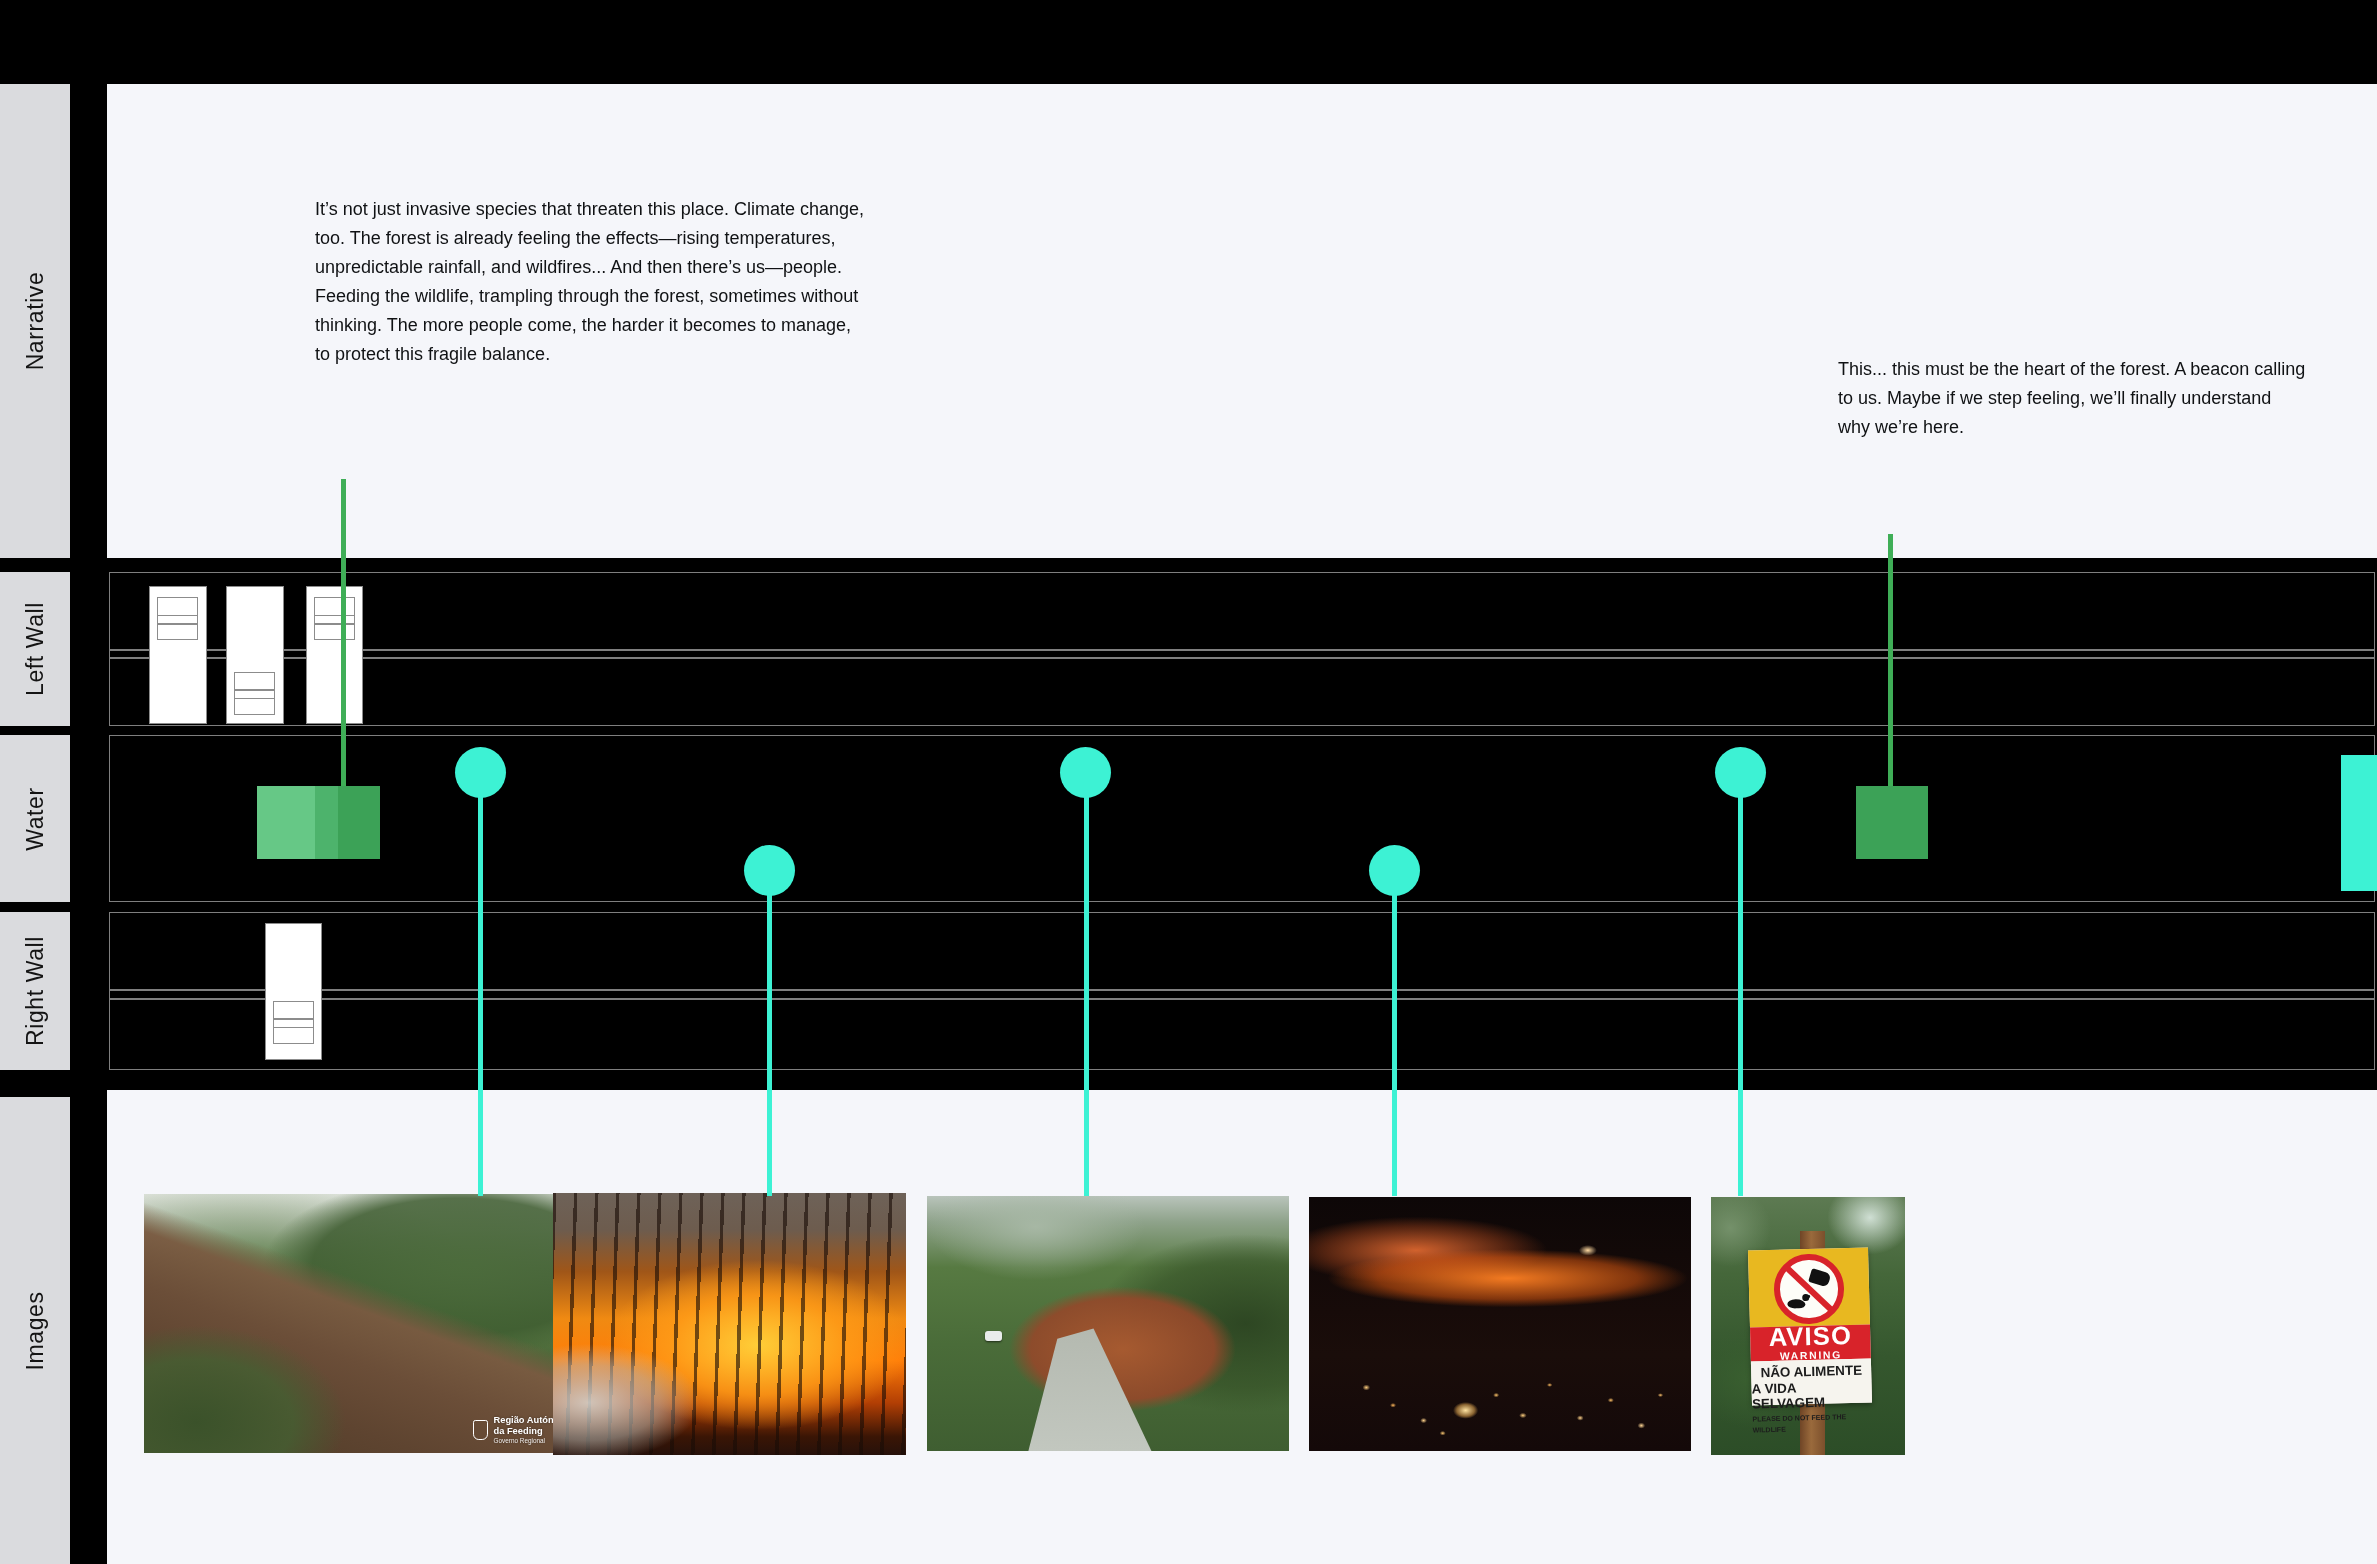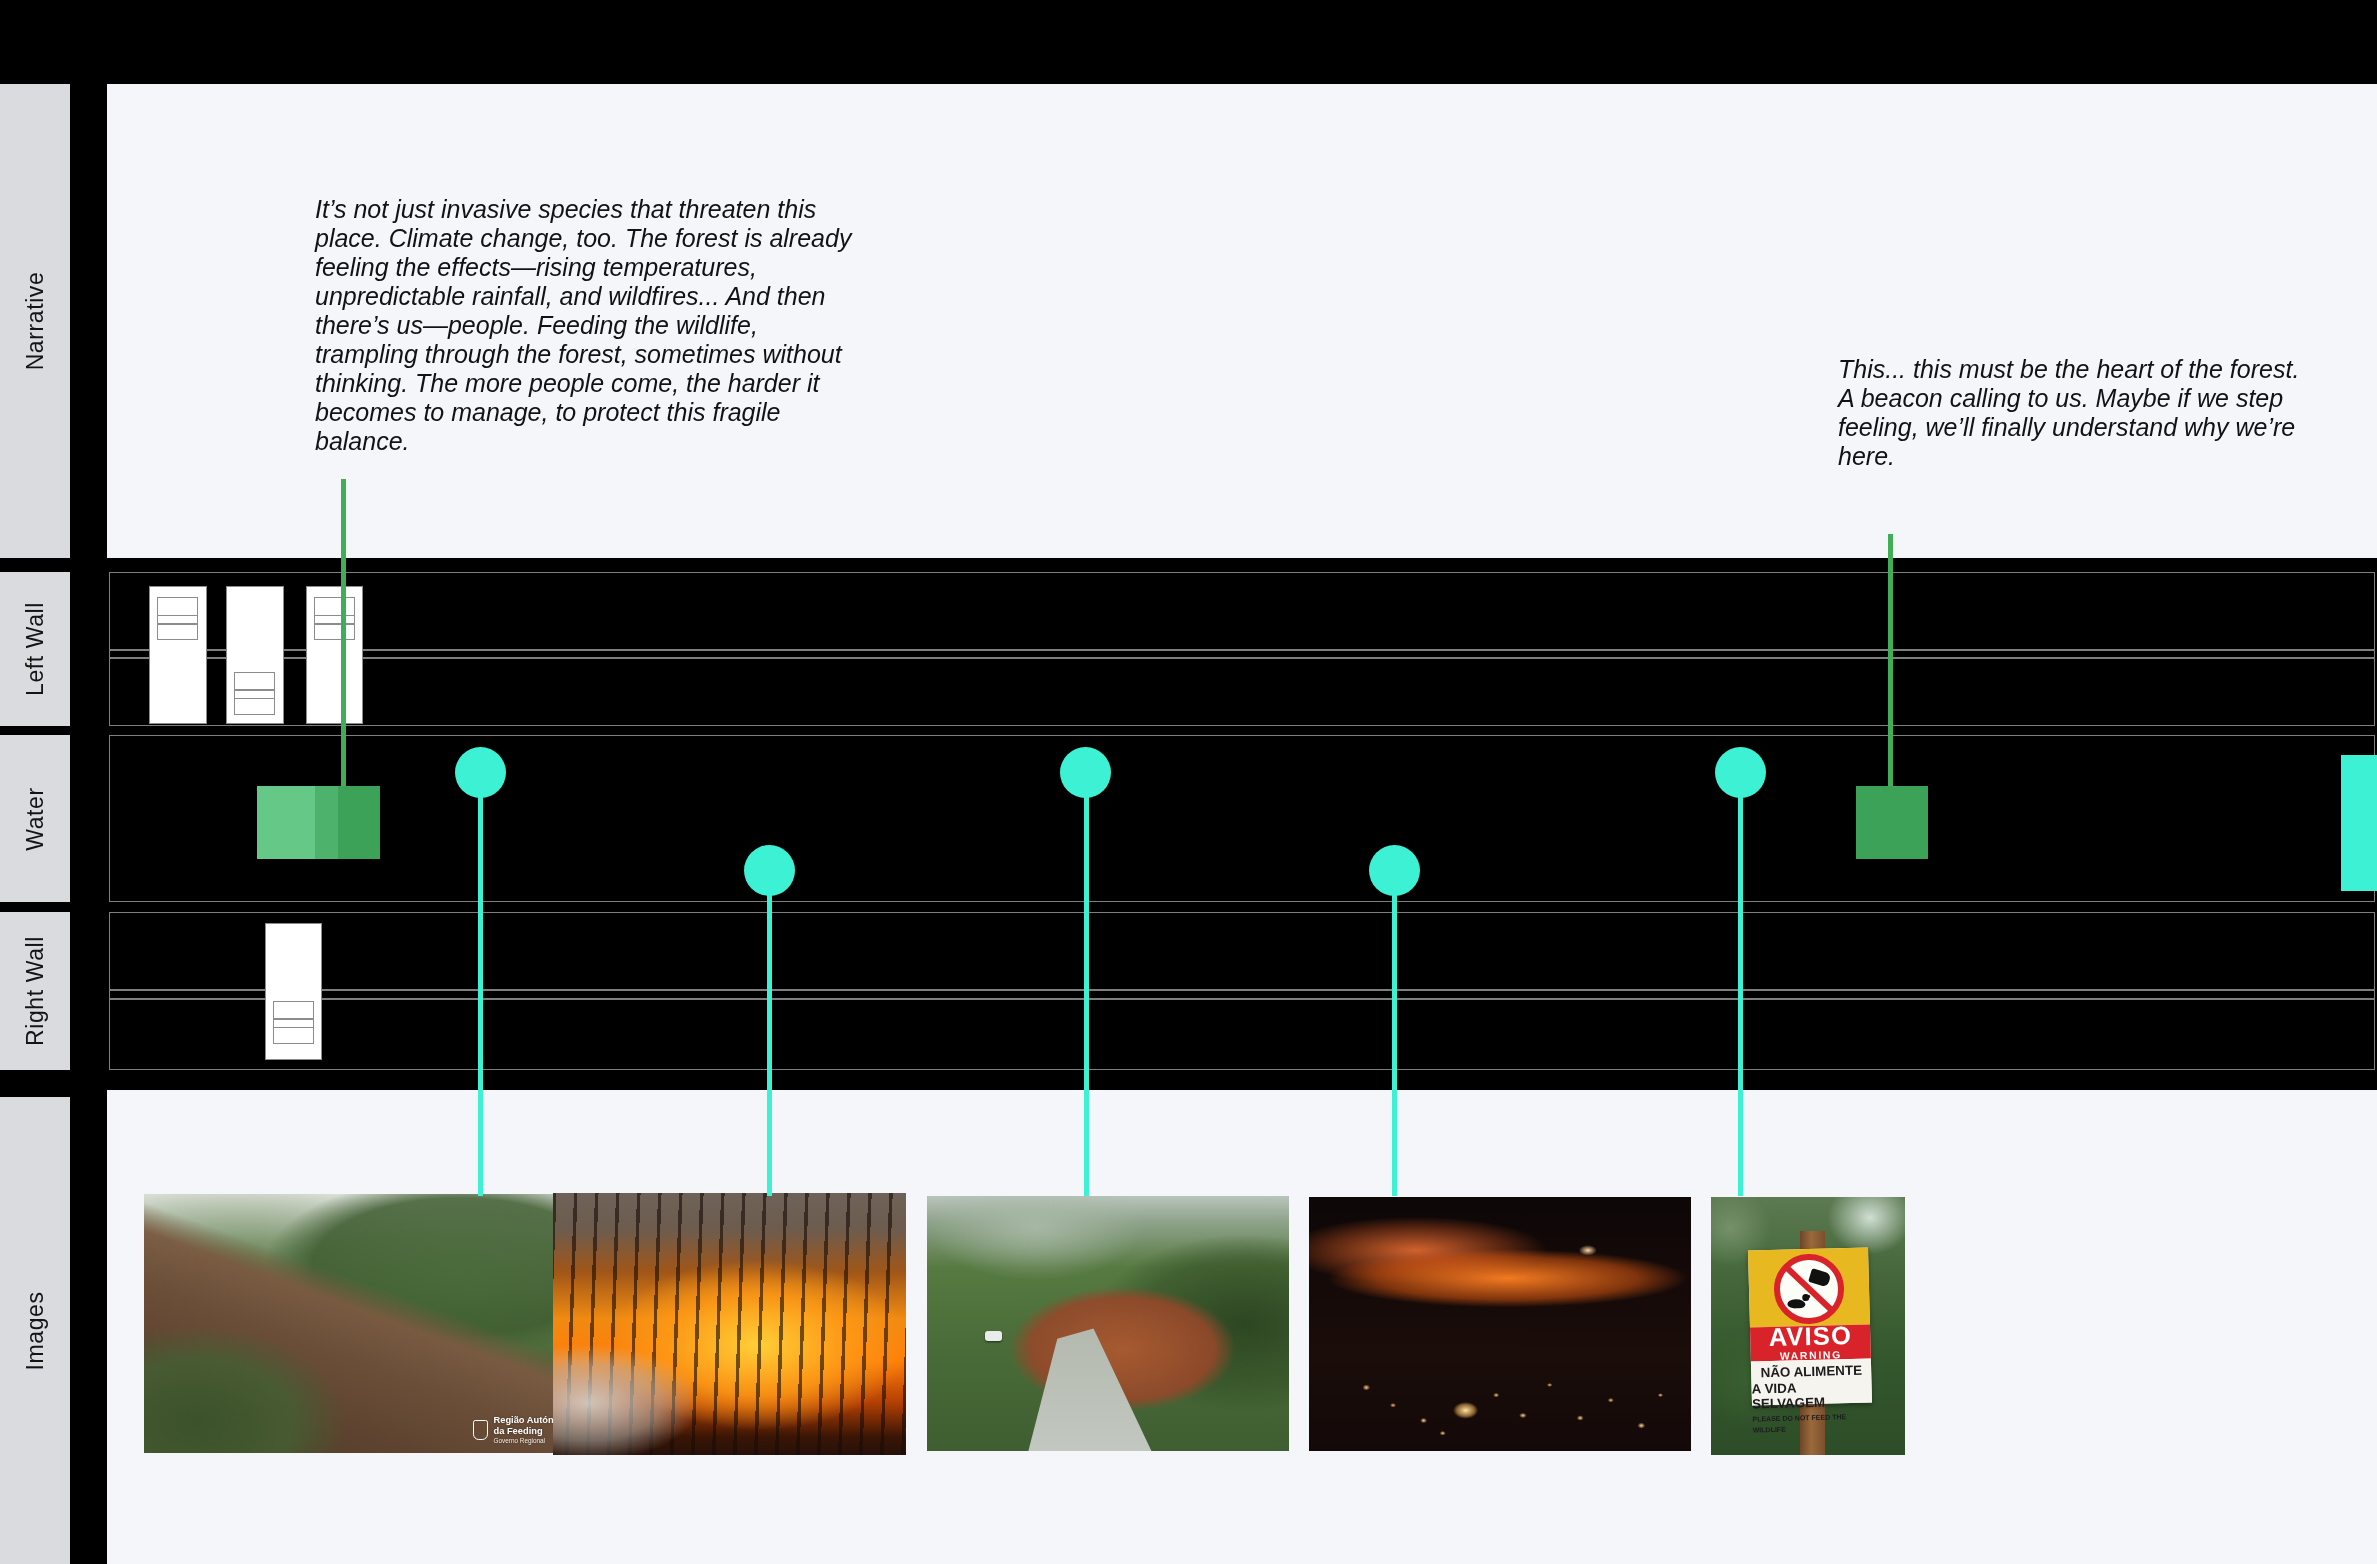--- a/index.html
+++ b/index.html
@@ -16,21 +16,21 @@
     position:absolute;left:50%;top:50%;
     transform:translate(-50%,-50%) rotate(-90deg);
     white-space:nowrap;font-size:23px;letter-spacing:0.6px;color:#141414;
   }
 
   
   .panel{position:absolute;left:107px;width:2271px;background:var(--c-panel,#f5f6fa);}
 
   
   .note{
-    position:absolute;font-size:25px;line-height:29px;color:var(--c-ink,#101214);font-style:italic;
+    position:absolute;font-size:18px;line-height:29px;color:var(--c-ink,#101214);
   }
 
   
   .lane{
     position:absolute;left:109px;width:2266px;background:#000;
     border:1.7px solid var(--c-track-line,#7f7f7f);box-sizing:border-box;
   }
   .lane-line{
     position:absolute;left:0;right:0;height:1.7px;background:var(--c-track-line,#7f7f7f);
   }

